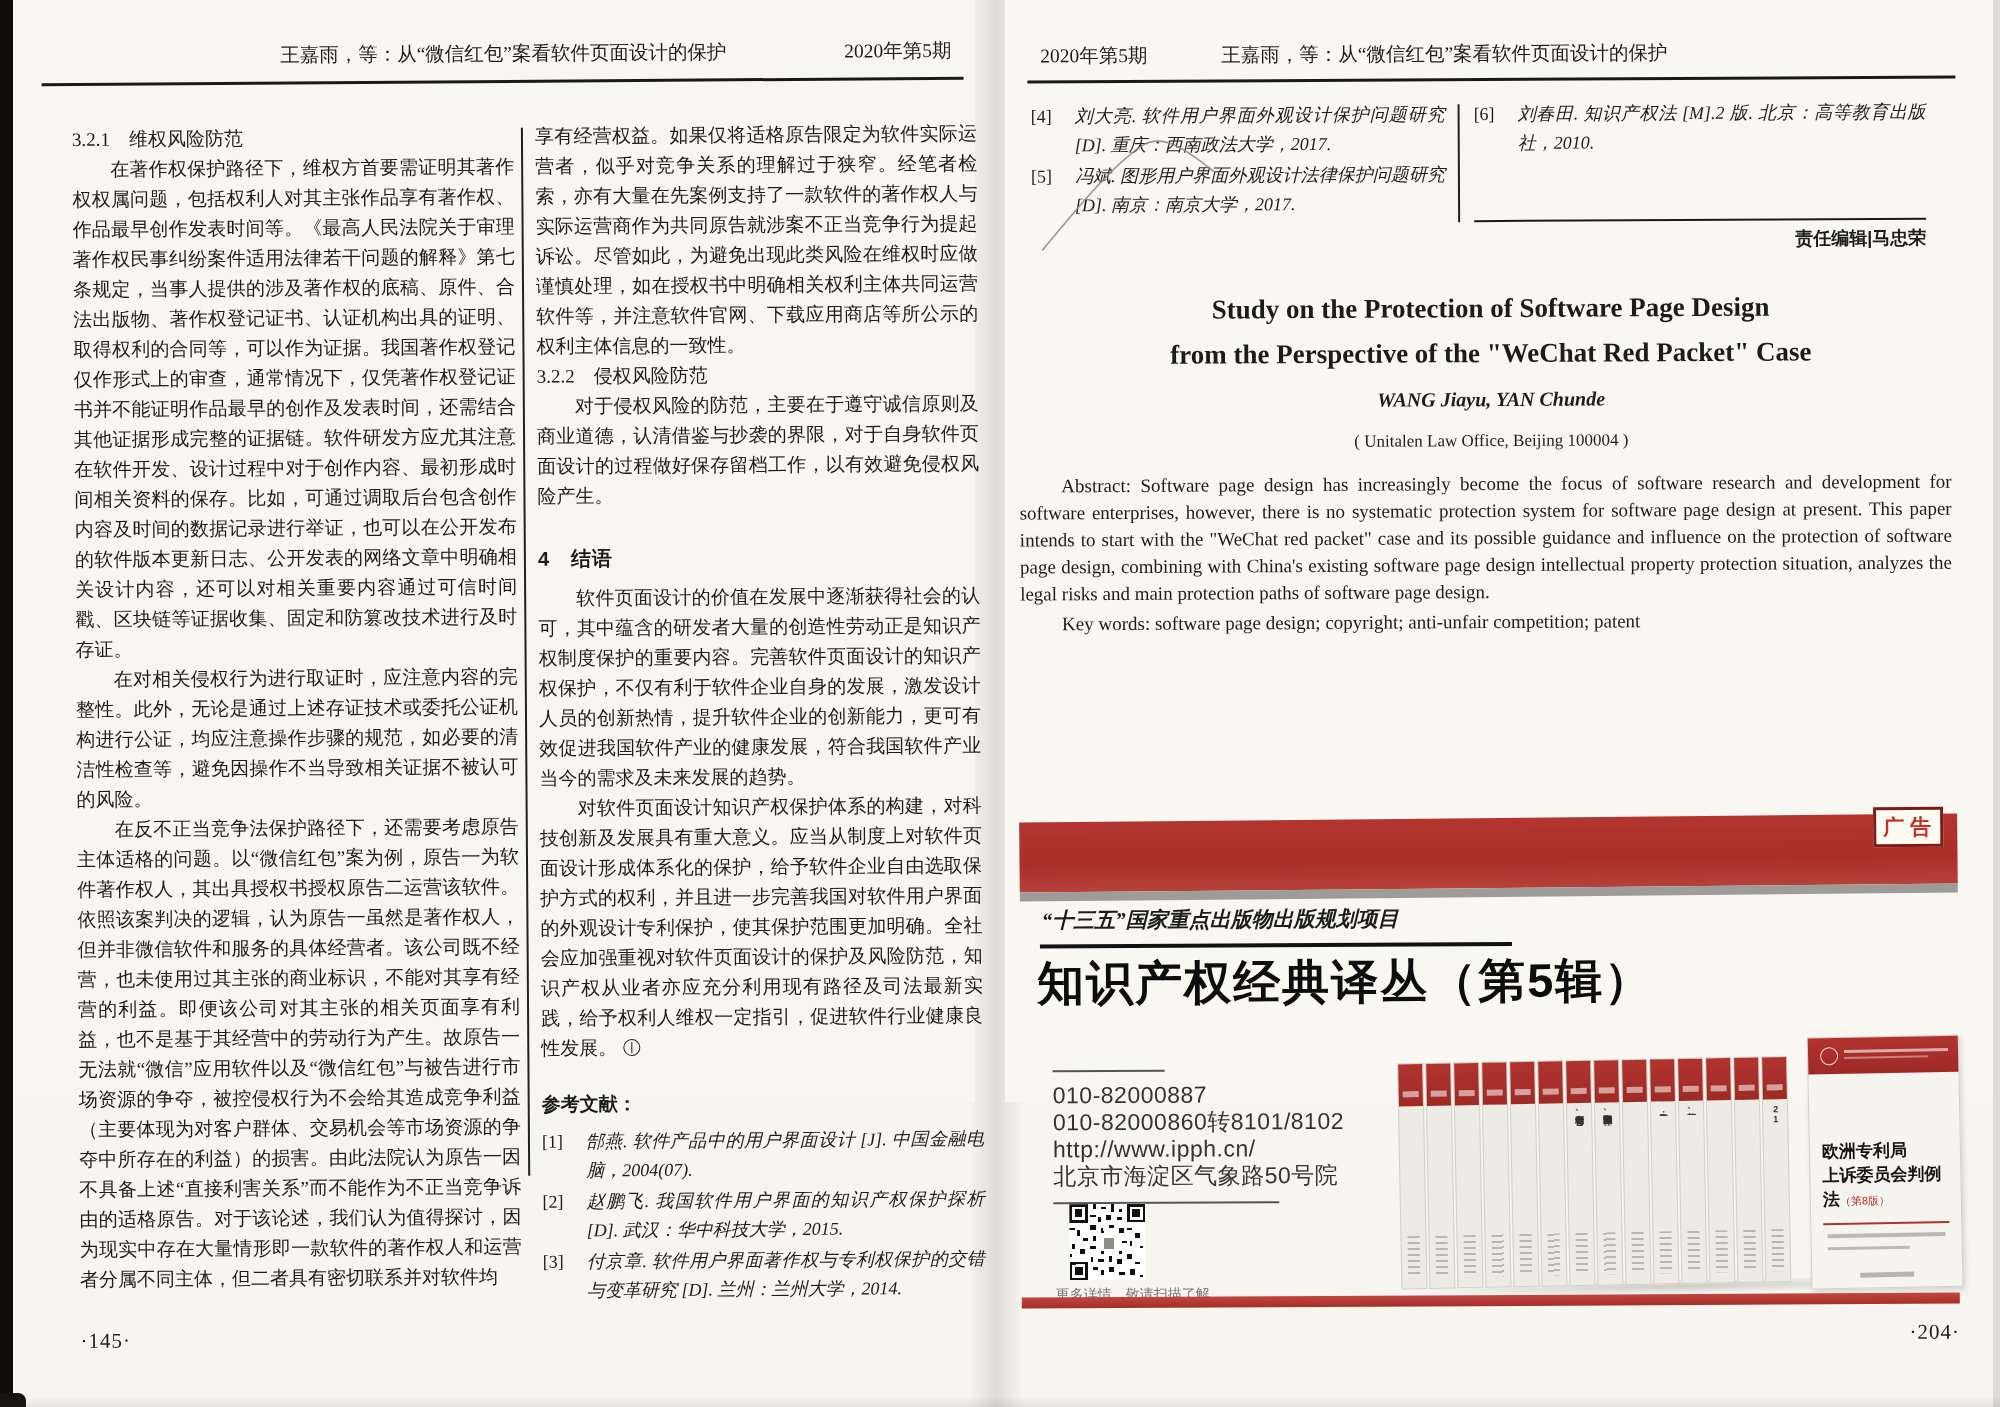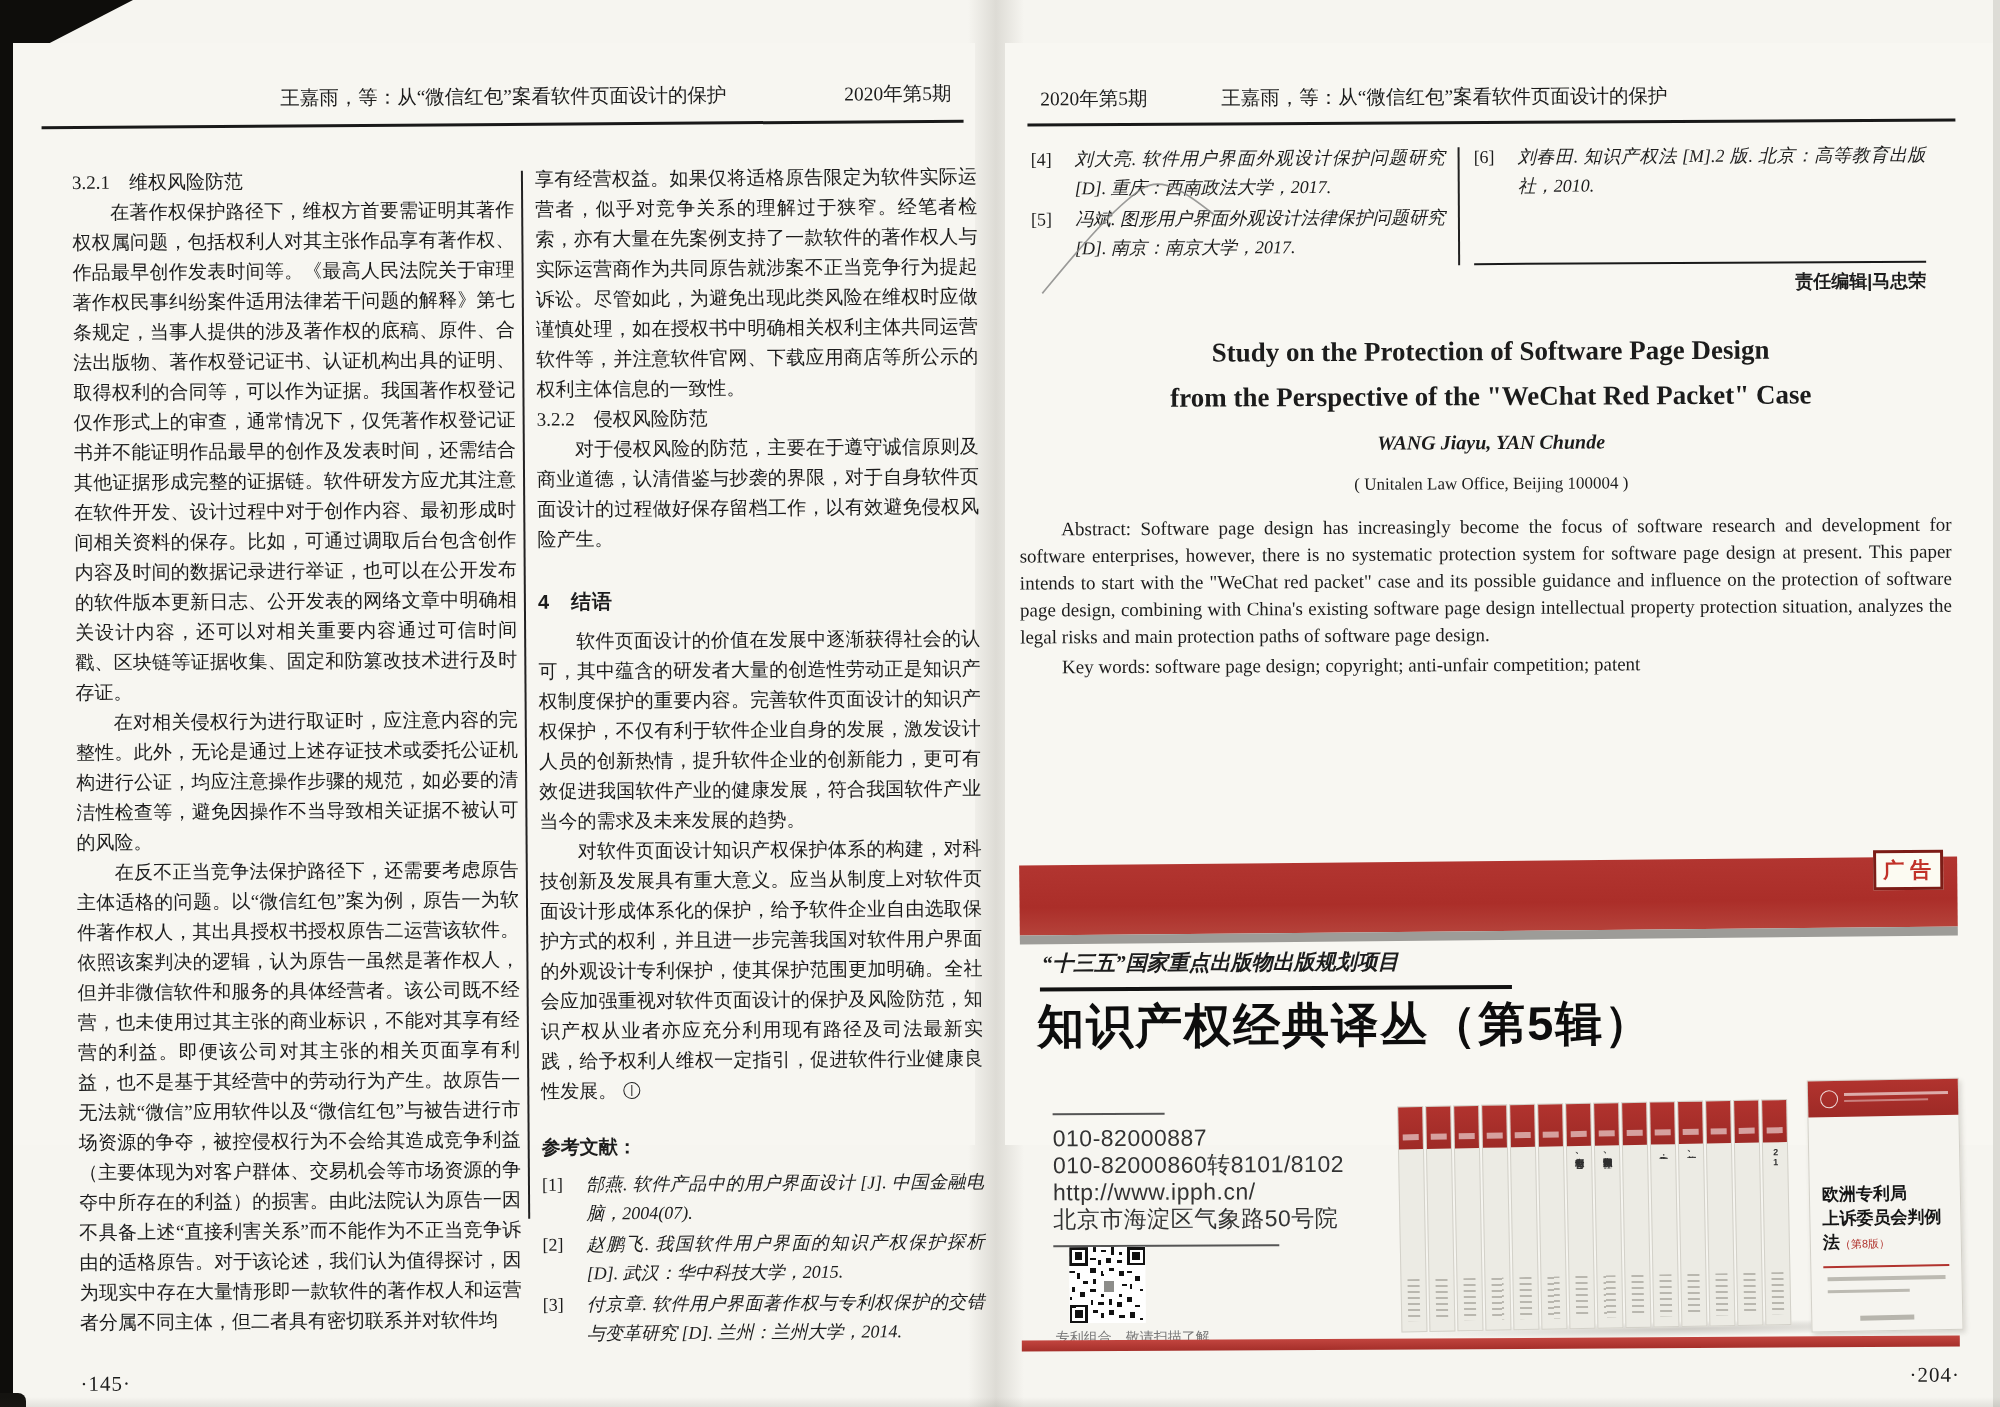--- a/index.html
+++ b/index.html
@@ -12,21 +12,21 @@
   .edge-left{position:absolute;left:0;top:0;width:13px;height:1407px;background:#0e0d0b;}
   .edge-corner{position:absolute;left:13px;top:0;width:0;height:0;
     border-top:62px solid #0e0d0b;border-right:120px solid transparent;}
   .edge-corner-bottom{position:absolute;left:0;bottom:0;width:26px;height:14px;background:#141310;border-radius:0 8px 0 0;}
   .edge-right{position:absolute;right:0;top:0;width:7px;height:1407px;background:#dddcd6;}
   .gutter{position:absolute;left:968px;top:0;width:56px;height:1407px;
     background:linear-gradient(to right, rgba(90,84,72,0) 0%, rgba(90,84,72,.16) 50%, rgba(90,84,72,0) 100%);}
   .bottom-shade{position:absolute;left:0;bottom:0;width:2000px;height:10px;background:linear-gradient(to top,rgba(60,55,45,.10),rgba(60,55,45,0));}
 
   
-  .page{position:absolute;top:0;height:1102px;margin-top:43px;}
+  .page{position:absolute;top:0;height:1102px;}
   .page-left{left:13px;width:962px;background:#f7f6f1;}
   .page-right{left:1005px;width:988px;background:#f8f7f2;}
   .tilt{position:absolute;inset:0;transform:rotate(-0.4deg);transform-origin:50% 0;}
   .tilt-r{position:absolute;inset:0;transform:rotate(-0.3deg);transform-origin:50% 0;}
 
   
   .runhead{position:absolute;top:40px;left:0;width:100%;height:30px;font-size:19.5px;}
   .lp-title{position:absolute;left:50%;transform:translateX(-48%);white-space:nowrap;}
   .lp-issue{position:absolute;right:24px;white-space:nowrap;}
   .rp-issue{position:absolute;left:35px;white-space:nowrap;}
@@ -299,21 +299,21 @@
               <rect x="23" y="14" width="1" height="2"></rect>
               <rect x="27" y="16" width="1" height="1"></rect>
             <rect x="22" y="19" width="2" height="2"></rect>
               <rect x="25" y="22" width="2" height="1"></rect>
               <rect x="23" y="25" width="2" height="2"></rect>
               <rect x="27" y="27" width="1" height="1"></rect>
           </g>
           <rect x="12" y="12" width="6" height="6" fill="#ffffff"></rect>
           <rect x="13" y="13" width="4" height="4" fill="#8d8d8a"></rect>
         </svg>
-        <div class="ad-qr-caption">专利组合，敬请扫描了解</div>
+        <div class="ad-qr-caption">更多详情，敬请扫描了解</div>
 
         <div class="books">
           <div class="books-shadow"></div>
           <div class="spines">
             <div class="spine">
                 <div class="spine-top">
                   <i></i>
                 </div>
                 <div class="spine-label">外观设计保护</div>
                 <div class="spine-bars"></div>

